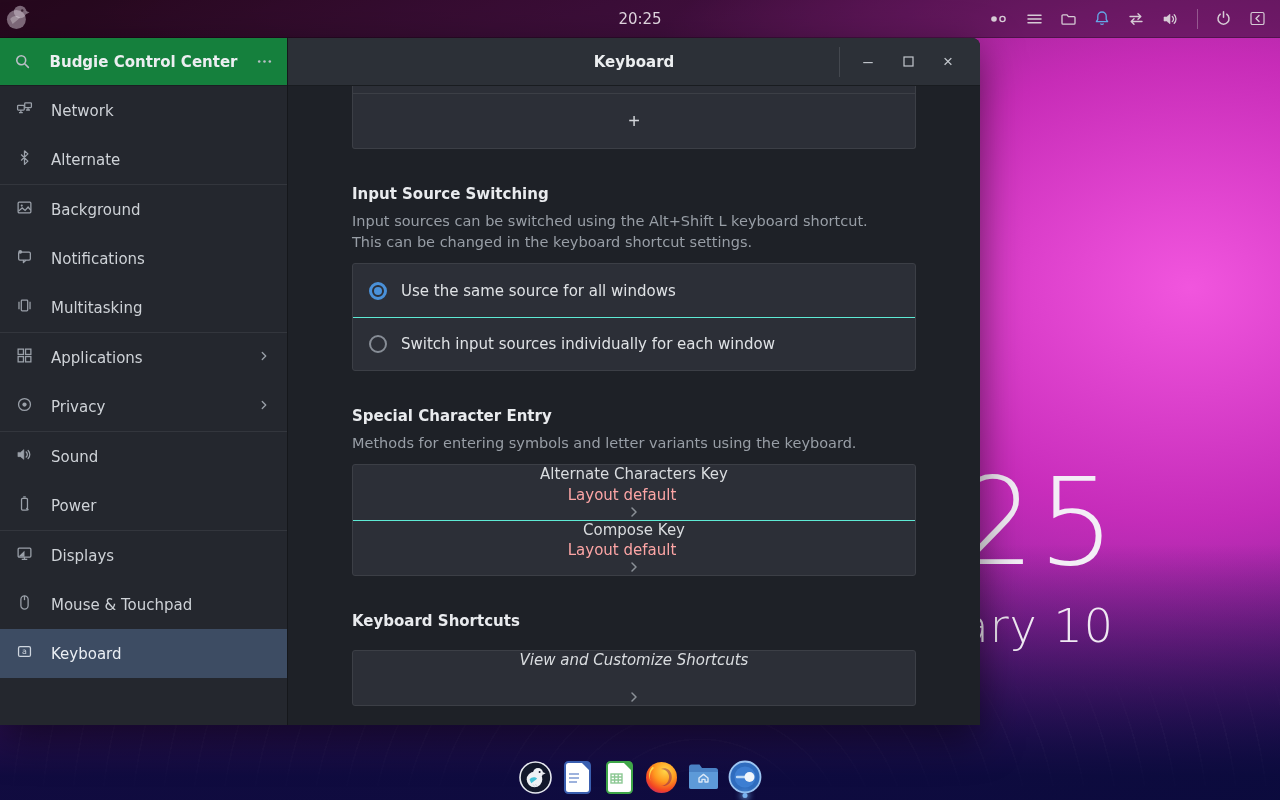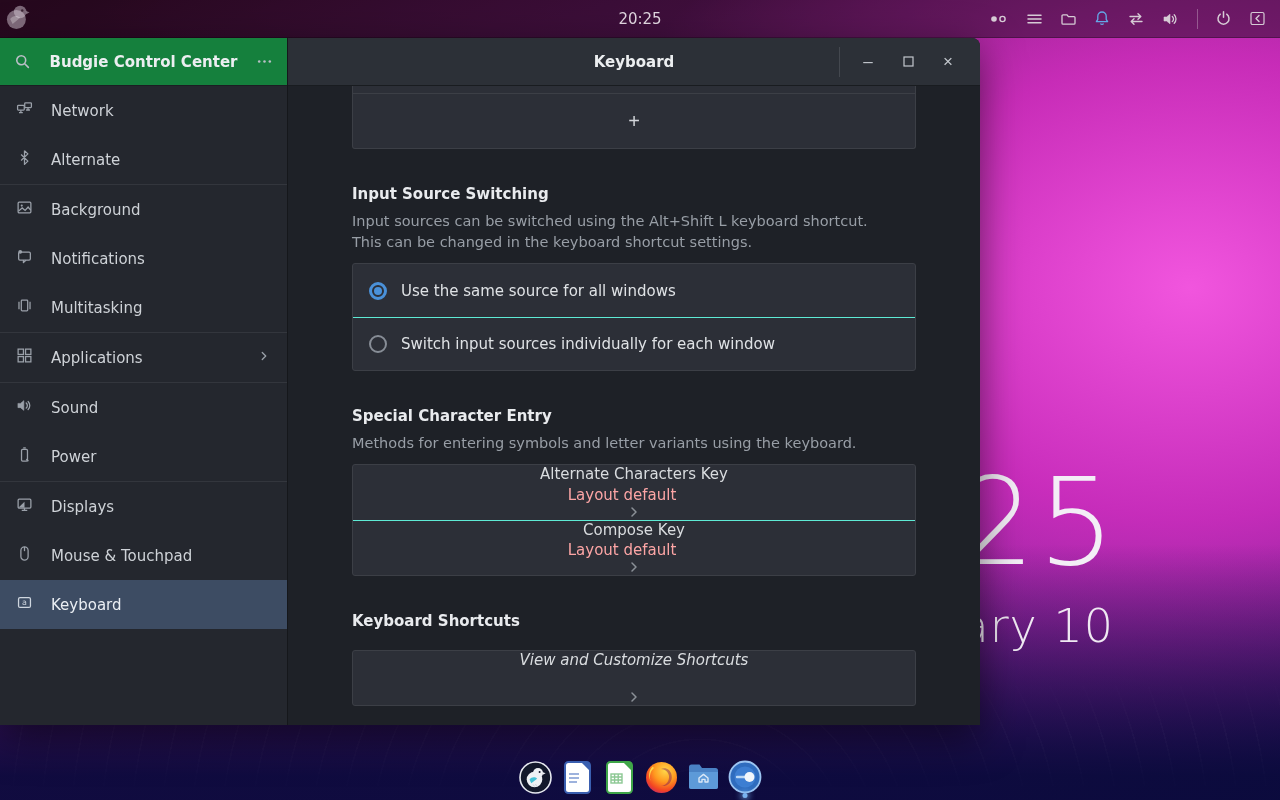--- a/index.html
+++ b/index.html
@@ -270,20 +270,34 @@
             </svg>
           </span>
           <span class="lbl">Applications</span>
           <span class="chev">
             <svg width="14" height="14" viewBox="0 0 16 16" fill="none" stroke="currentColor" stroke-width="1.5" stroke-linecap="round" stroke-linejoin="round">
                 <path d="M6 4l4 4-4 4"></path>
               </svg>
           </span>
         </div>
 
+        <div class="side-item">
+          <span>
+            <svg width="17" height="17" viewBox="0 0 16 16" fill="none" stroke="currentColor" stroke-width="1.2">
+              <circle cx="8" cy="8" r="5.6"></circle>
+                <circle cx="8" cy="8" r="2" fill="currentColor" stroke="none"></circle>
+            </svg>
+          </span>
+          <span class="lbl">Privacy</span>
+          <span class="chev">
+            <svg width="14" height="14" viewBox="0 0 16 16" fill="none" stroke="currentColor" stroke-width="1.5" stroke-linecap="round" stroke-linejoin="round">
+                <path d="M6 4l4 4-4 4"></path>
+              </svg>
+          </span>
+        </div>
 
 
         <div class="side-sep"></div>
 
         <div class="side-item">
           <span>
             <svg width="17" height="17" viewBox="0 0 16 16" fill="currentColor" stroke="currentColor">
               <path d="M1.8 6h2.4L7.4 3.4v9.2L4.2 10H1.8z" stroke-width="0.5"></path>
               <path d="M9.6 5.6a3.2 3.2 0 0 1 0 4.8M11.4 4.2a5.4 5.4 0 0 1 0 7.6" fill="none" stroke-width="1.2" stroke-linecap="round"></path>
             </svg>

